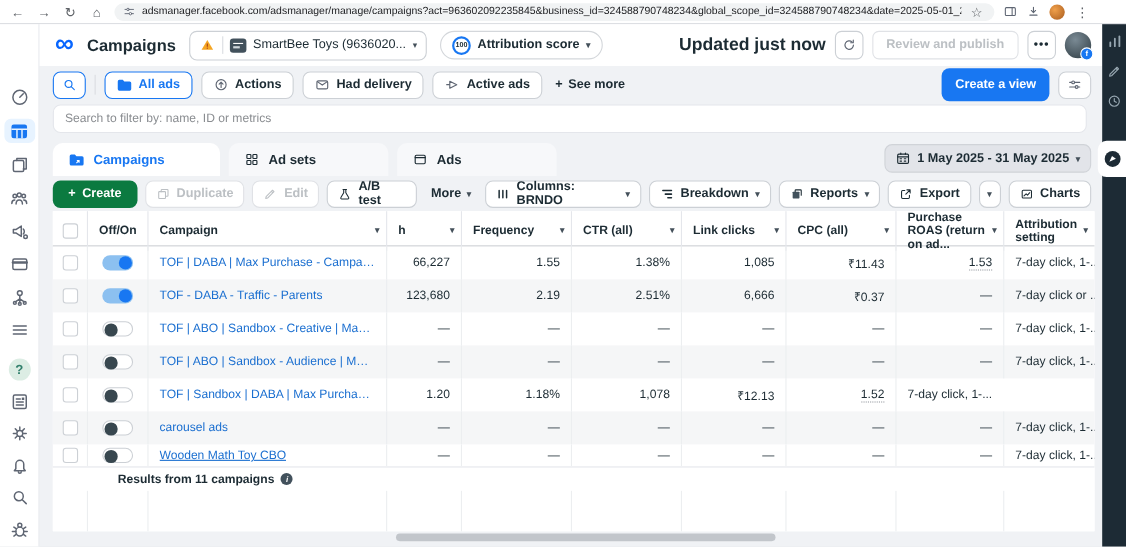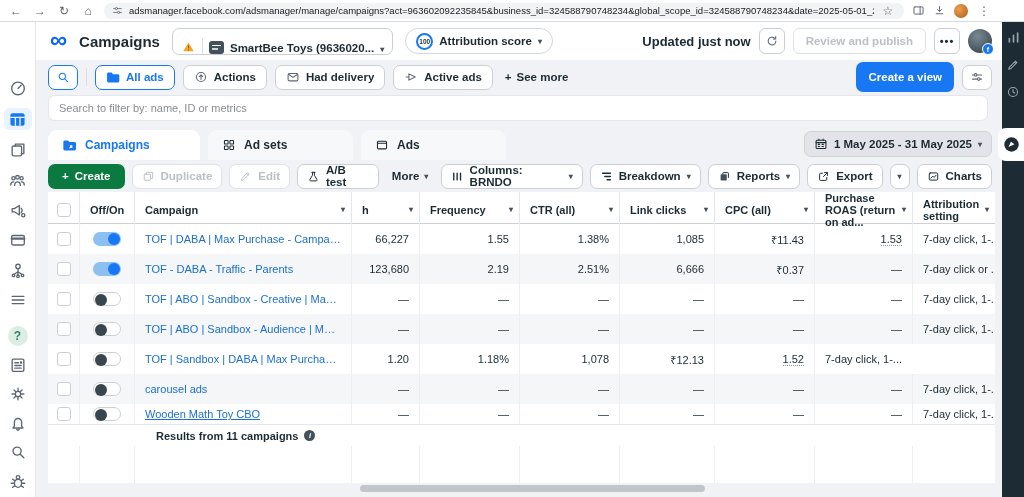--- a/index.html
+++ b/index.html
@@ -29,31 +29,31 @@
     color:#33806d; font-size:12px; font-weight:bold; display:flex; align-items:center; justify-content:center; }
   .side-bottom { margin-top:auto; display:flex; flex-direction:column; align-items:center; gap:9px; }
 
   .main-col { flex:1; min-width:0; display:flex; flex-direction:column; background:#f0f2f5; }
 
   
   .app-header { height:38px; background:#fff; display:flex; align-items:center; padding:0 10px 0 14px; gap:12px; }
   .meta-logo { color:#0866ff; font-size:24px; font-weight:bold; line-height:1; margin-top:-3px; }
   .page-title { font-size:15px; font-weight:bold; }
   .acct-pill { height:27px; border:1px solid #ccd0d5; border-radius:7px; background:#fff;
-    display:flex; align-items:flex-end; gap:6px; padding:0 8px; font-size:11.5px; font-weight:bold; }
+    display:flex; align-items:center; gap:6px; padding:0 8px; font-size:11.5px; font-weight:normal; }
   .pill-divider { width:1px; height:16px; background:#dadde1; }
   .biz-ic { width:15px; height:13px; background:#42515c; border-radius:3px; position:relative; }
   .biz-ic:before { content:""; position:absolute; left:3px; right:3px; top:4px; height:1.5px; background:#fff; }
   .biz-ic:after  { content:""; position:absolute; left:3px; right:6px; top:7.5px; height:1.5px; background:#cfd6db; }
   .opp-pill { height:26px; border:1px solid #d4d7db; border-radius:14px; background:#fff;
     display:flex; align-items:center; gap:6px; padding:0 10px; font-size:11.5px; font-weight:bold; }
   .score-ring { width:17px; height:17px; border-radius:50%; border:2.5px solid var(--accent_blue);
     font-size:6.5px; font-weight:bold; display:flex; align-items:center; justify-content:center; }
   .hdr-right { margin-left:auto; display:flex; align-items:center; gap:8px; }
-  .updated { font-size:13px; font-weight:bold; color:#1c2b33; }
+  .updated { font-size:16px; font-weight:bold; color:#1c2b33; }
   .icon-btn { width:26px; height:26px; border:1px solid #ccd0d5; border-radius:6px; background:#fff;
     display:flex; align-items:center; justify-content:center; }
   .btn-grey { height:26px; border:1px solid #e0e2e6; border-radius:6px; background:#fff;
     color:#bcc0c4; font-size:11.5px; font-weight:bold; padding:0 12px; display:flex; align-items:center; }
   .dots-btn { font-size:11px; color:#1c2b33; letter-spacing:1px; font-weight:bold; }
   .avatar-fb { width:24px; height:24px; border-radius:50%;
     background:radial-gradient(circle at 40% 30%, #7a8a94, #2e3b42); position:relative; }
   .avatar-fb:after { content:"f"; position:absolute; right:-2px; bottom:-2px; width:10px; height:10px;
     background:var(--accent_blue); color:#fff; font-size:7px; font-weight:bold; border-radius:50%;
     display:flex; align-items:center; justify-content:center; border:1px solid #fff; }
@@ -116,21 +116,21 @@
   .toggle.on .knob { right:1px; background:var(--accent_blue); }
   .toggle.off { background:#fff; border:1px solid #ccd0d5; }
   .toggle.off .knob { left:1px; background:#38474f; }
   .knob { position:absolute; top:1px; width:12px; height:12px; border-radius:50%; }
   .toggle.off .knob { top:0.5px; }
   .camp-link { color:var(--link_blue); white-space:nowrap; overflow:hidden; text-overflow:ellipsis; cursor:pointer; }
   .camp-link.u { text-decoration:underline; }
   .dotted { border-bottom:1px dotted #90949c; }
   .attr-cell { white-space:nowrap; overflow:hidden; }
   .tfoot { height:22px; background:#fff; border-top:1px solid #e4e6eb; display:flex; align-items:center;
-    padding-left:108px; gap:6px; font-size:11px; font-weight:bold; position:relative; z-index:2; }
+    padding-left:59px; gap:6px; font-size:11px; font-weight:bold; position:relative; z-index:2; }
   .info-dot { width:11px; height:11px; border-radius:50%; background:#42515c; color:#fff; font-size:7.5px;
     font-style:italic; font-weight:bold; display:flex; align-items:center; justify-content:center; }
   .ghost { height:37px; background:#fff; }
   .ghost > div { border-right:1px solid #eceef0; }
   .hscroll { height:10px; margin:1px 0 0 12px; width:947px; position:relative; }
   .hthumb { position:absolute; left:312px; width:345px; top:1px; height:7px; background:#c2c6cb; border-radius:4px; }
 
   
   .right-panel { width:22px; background:var(--dark_panel); position:relative;
     display:flex; flex-direction:column; align-items:center; padding-top:8px; gap:13px; }

